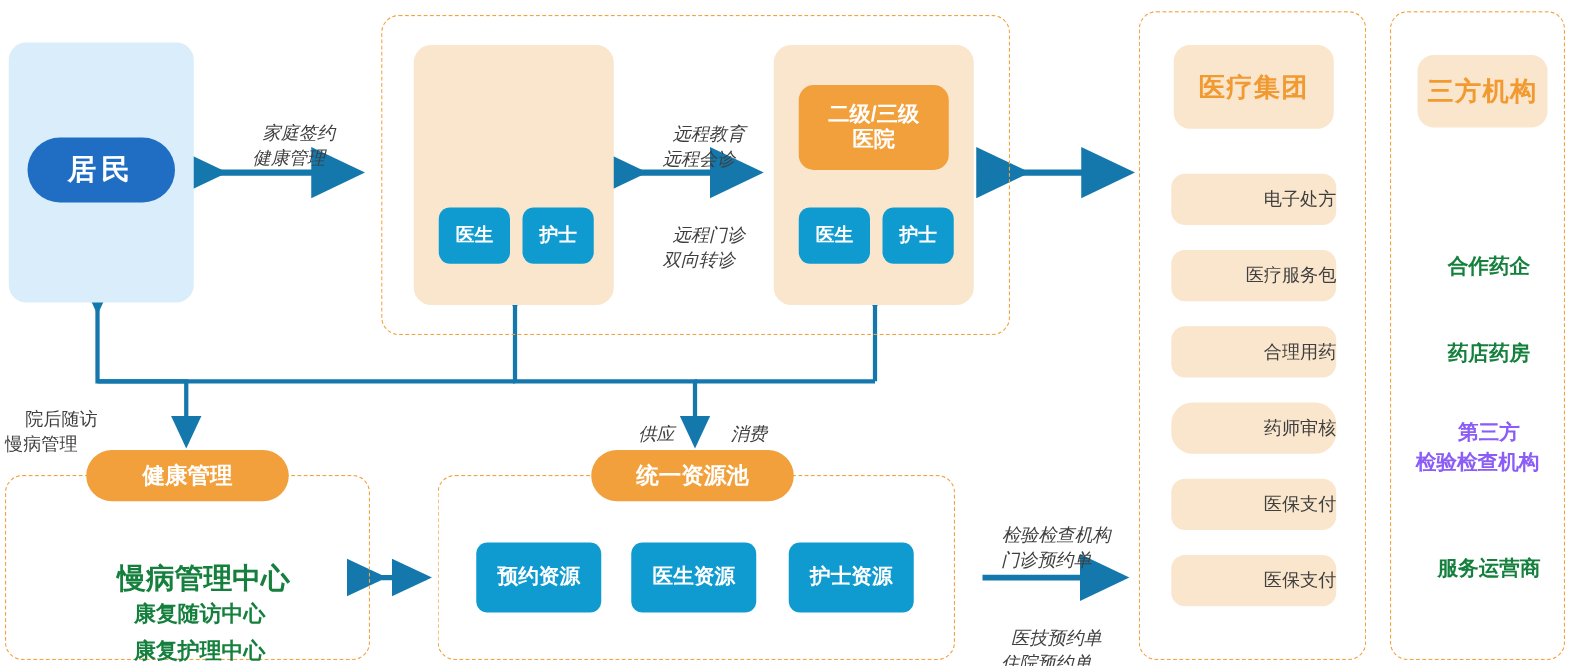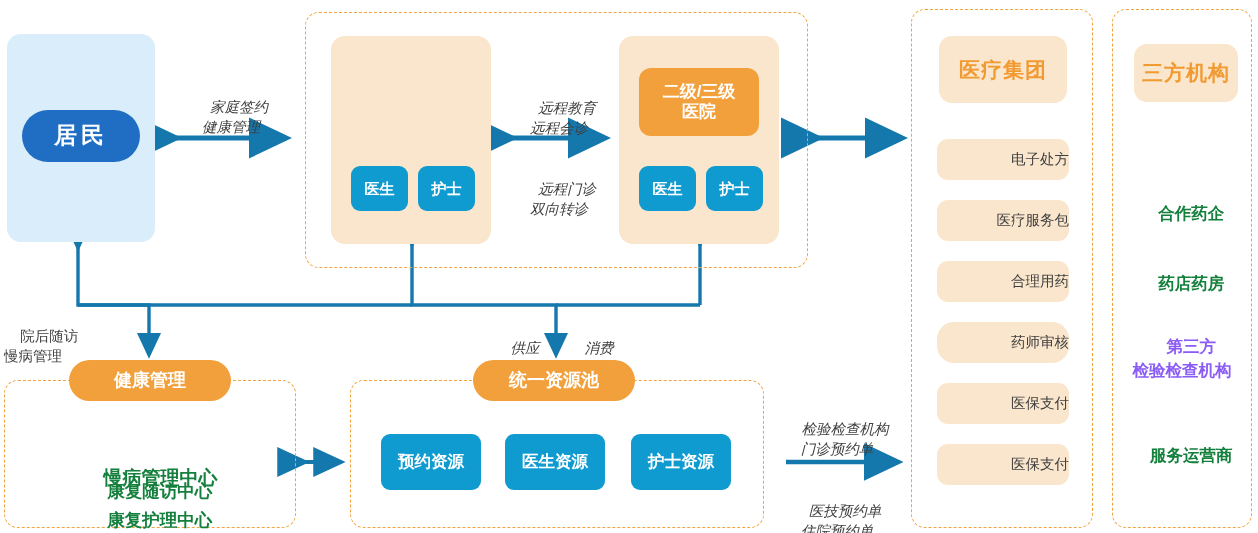--- a/index.html
+++ b/index.html
@@ -198,21 +198,21 @@
   </div>
 
   <div class="abs lbl" style="left:4px;top:305px;width:110px;">
     <span>院后随访
 慢病管理</span>
   </div>
   <div class="abs dashed" style="left:4px;top:380px;width:292px;height:148px;"></div>
   <div class="abs pill pill-orange" style="left:69px;top:360px;width:162px;height:41px;font-size:18px;border-radius:21px;">
     <span>健康管理</span>
   </div>
-  <div class="abs org-text" style="left:4px;top:434px;width:292px;font-size:19px;">
+  <div class="abs org-text" style="left:4px;top:419px;width:292px;font-size:23px;">
     <span>慢病管理中心</span>
   </div>
   <div class="abs org-text" style="left:4px;top:448px;width:292px;font-size:17.5px;">
     <span>康复随访中心</span>
   </div>
   <div class="abs org-text" style="left:4px;top:477px;width:292px;font-size:17.5px;">
     <span>康复护理中心</span>
   </div>
 
   <div class="abs lbl lbl-c" style="left:489px;top:317px;width:56px;">

